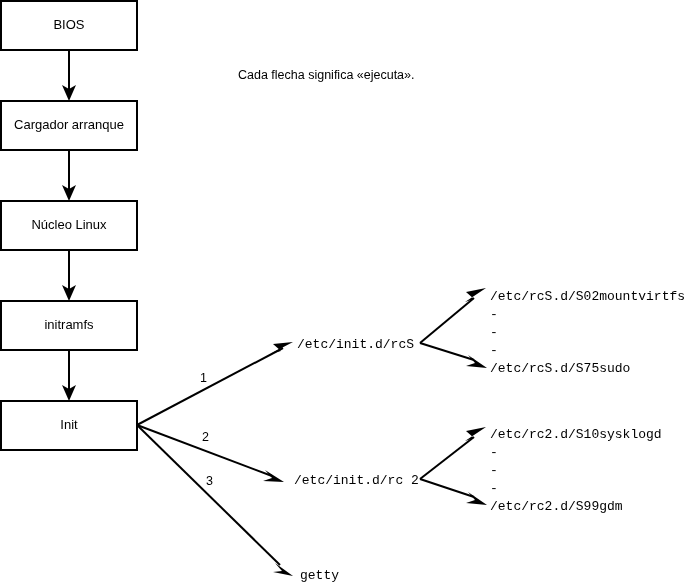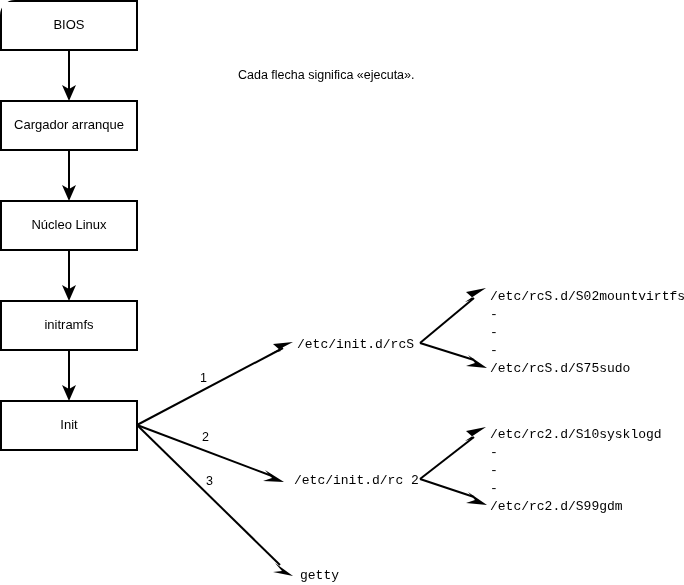--- a/index.html
+++ b/index.html
@@ -9,21 +9,20 @@
   }
   body {
     font-family: "Liberation Sans", sans-serif;
   }
   #diagram-root {
     position: relative;
     width: 684px;
     height: 585px;
     background: #ffffff;
     overflow: hidden;
-    border-radius: 15px;
   }
   #diagram-svg {
     position: absolute;
     left: 0;
     top: 0;
     width: 684px;
     height: 585px;
   }
   .box-label {
     font-family: "Liberation Sans", sans-serif;

